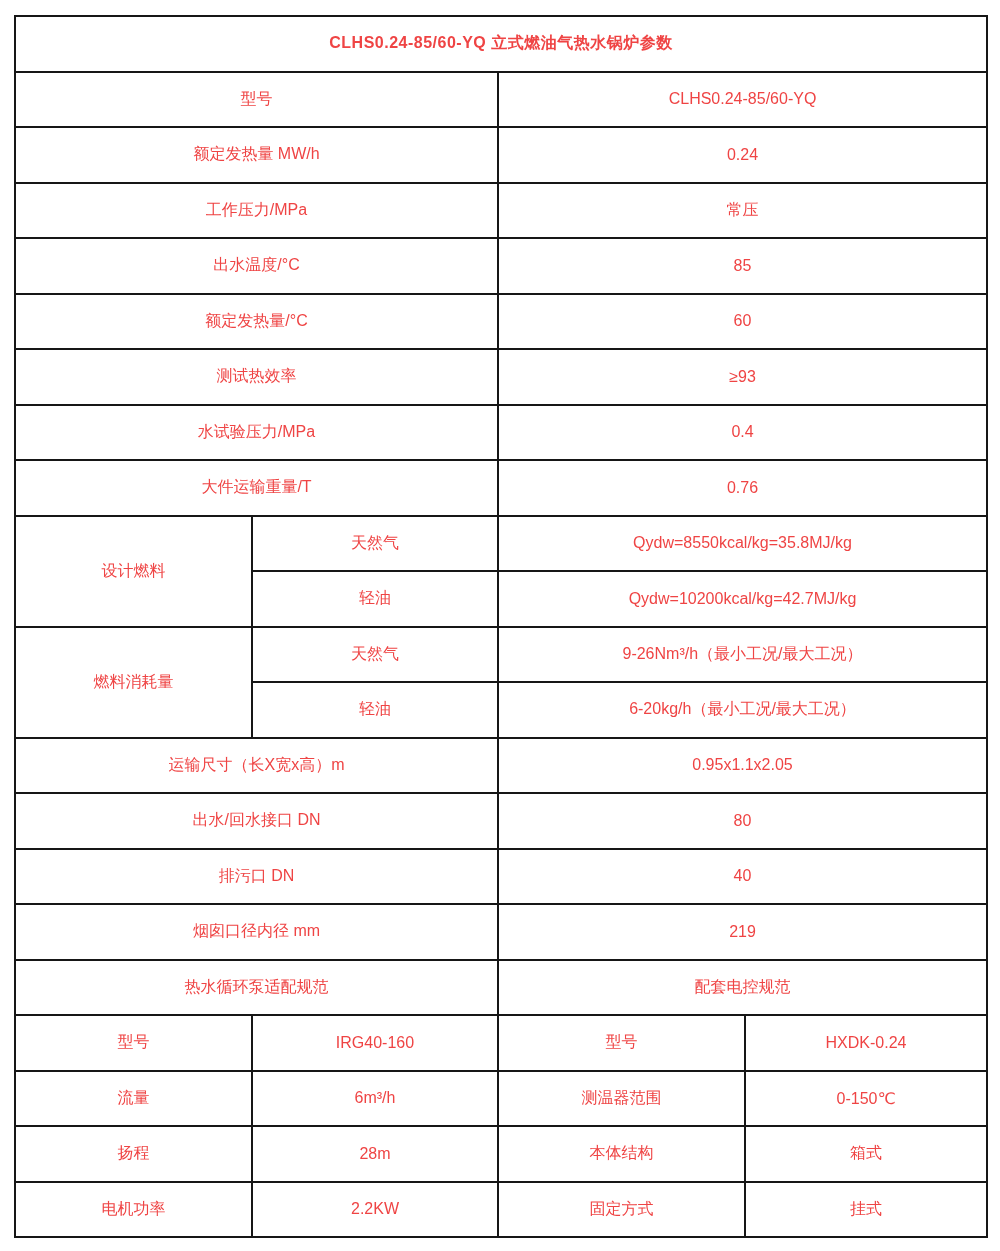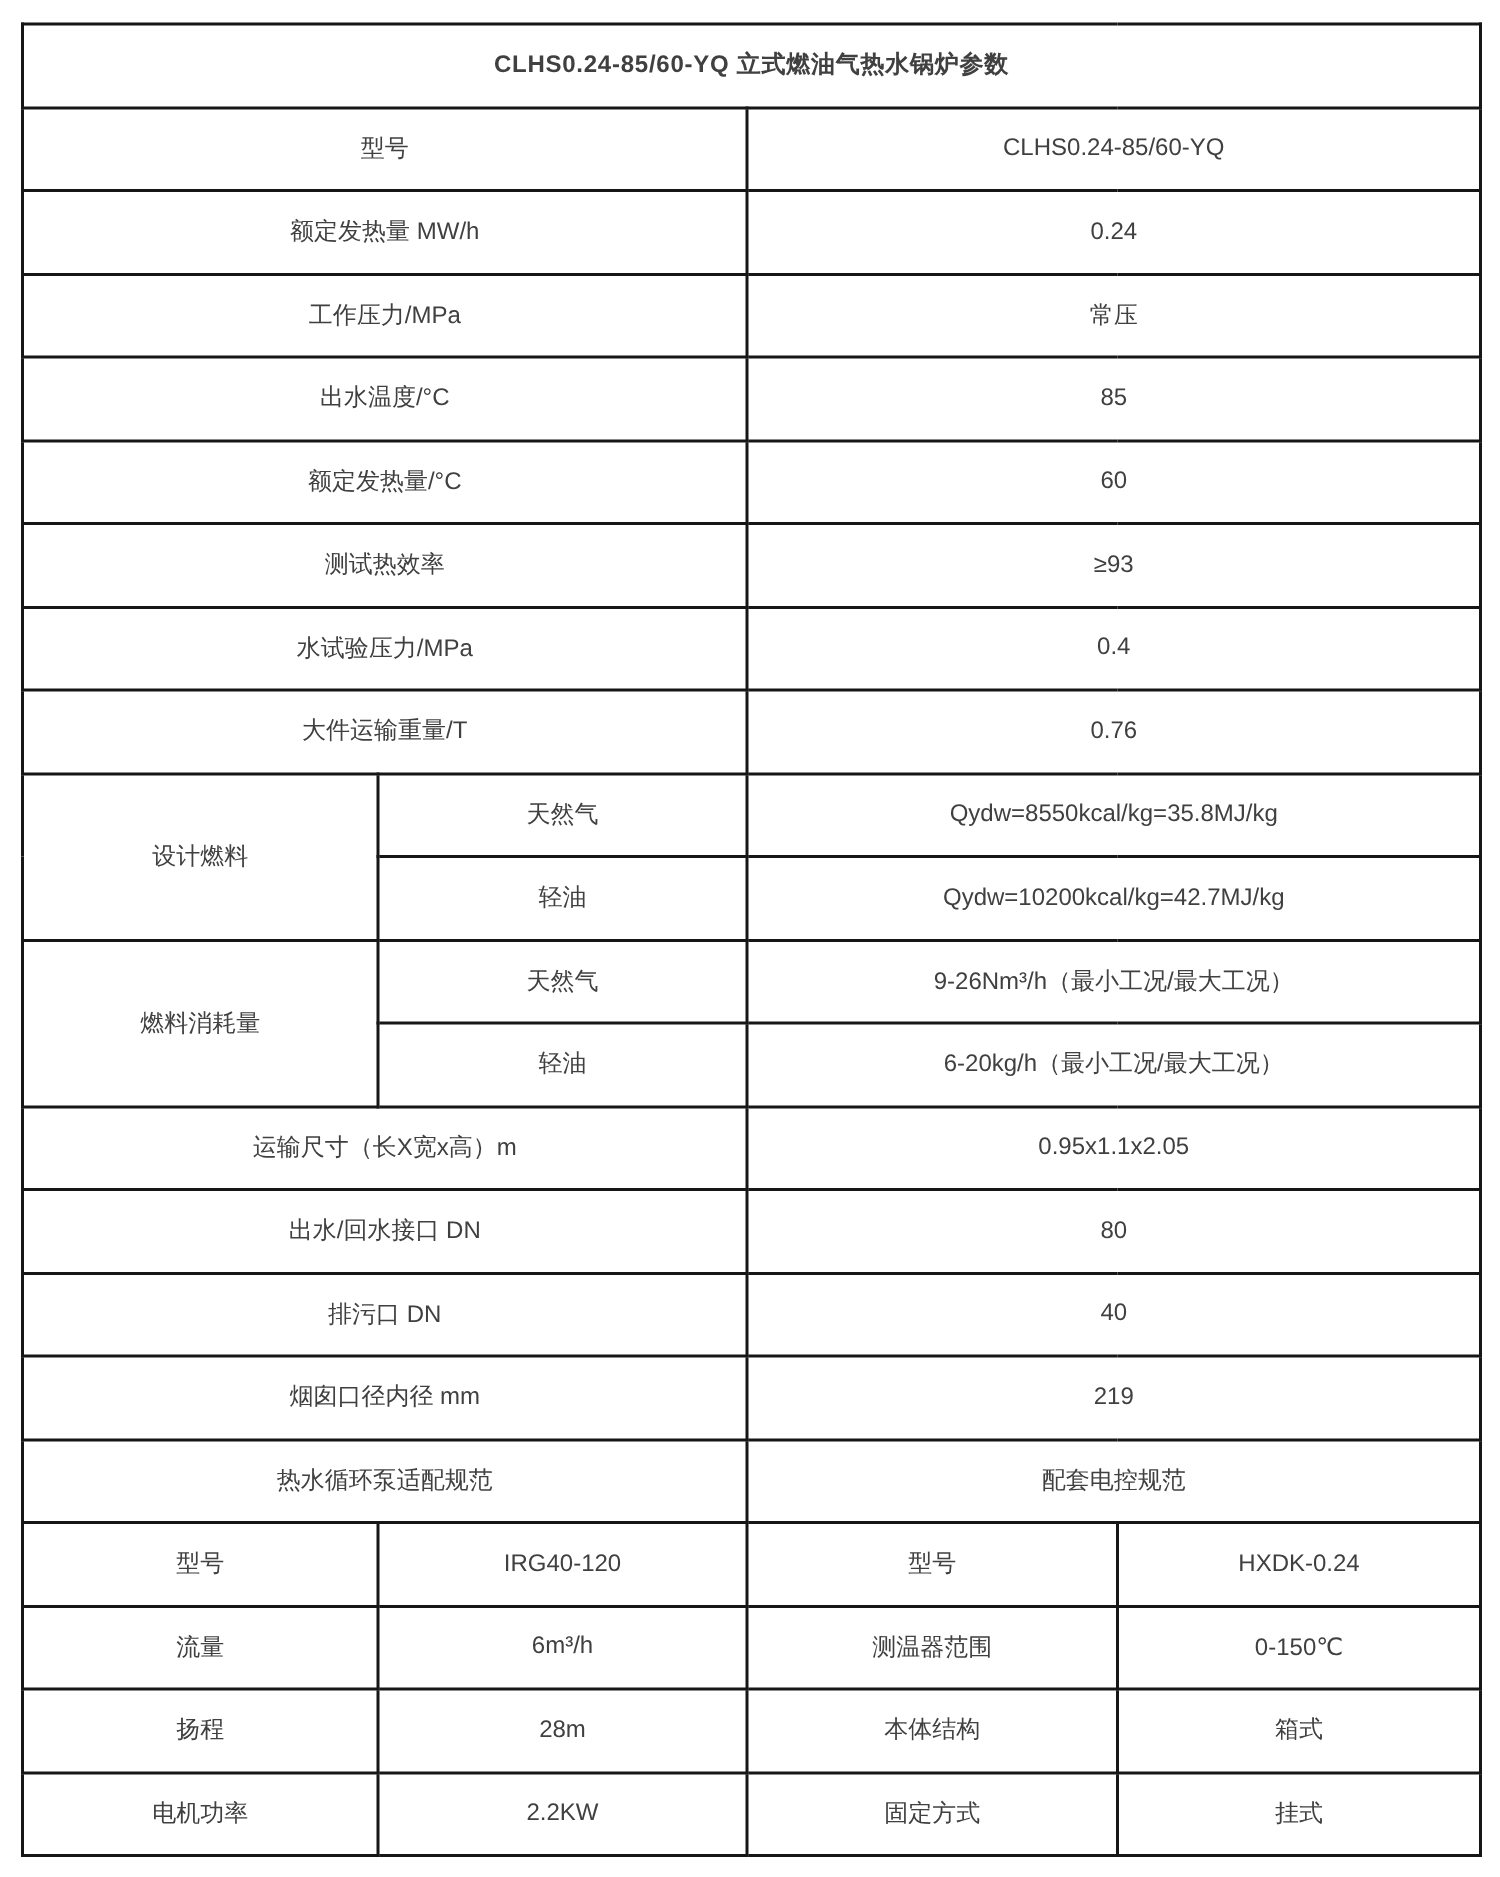--- a/index.html
+++ b/index.html
@@ -12,21 +12,21 @@
     width: 1000px;
     height: 1251px;
     box-sizing: border-box;
     padding: 15px 14px;
     background: #ffffff;
   }
   table.spec-table {
     border-collapse: collapse;
     table-layout: fixed;
     width: 972px;
-    color: #404040;
+    color: #ef4444;
   }
   table.spec-table td {
     border: 2px solid #161616;
     text-align: center;
     vertical-align: middle;
     font-size: 16px;
     height: 53.5px;
     padding: 0 6px;
     overflow: hidden;
     white-space: nowrap;
@@ -124,21 +124,21 @@
         <td colspan="2">219</td>
       </tr>
 
       <tr>
         <td colspan="2">热水循环泵适配规范</td>
         <td colspan="2">配套电控规范</td>
       </tr>
 
       <tr>
         <td>型号</td>
-        <td>IRG40-120</td>
+        <td>IRG40-160</td>
         <td>型号</td>
         <td>HXDK-0.24</td>
       </tr>
       <tr>
         <td>流量</td>
         <td>6m³/h</td>
         <td>测温器范围</td>
         <td>0-150℃</td>
       </tr>
       <tr>

